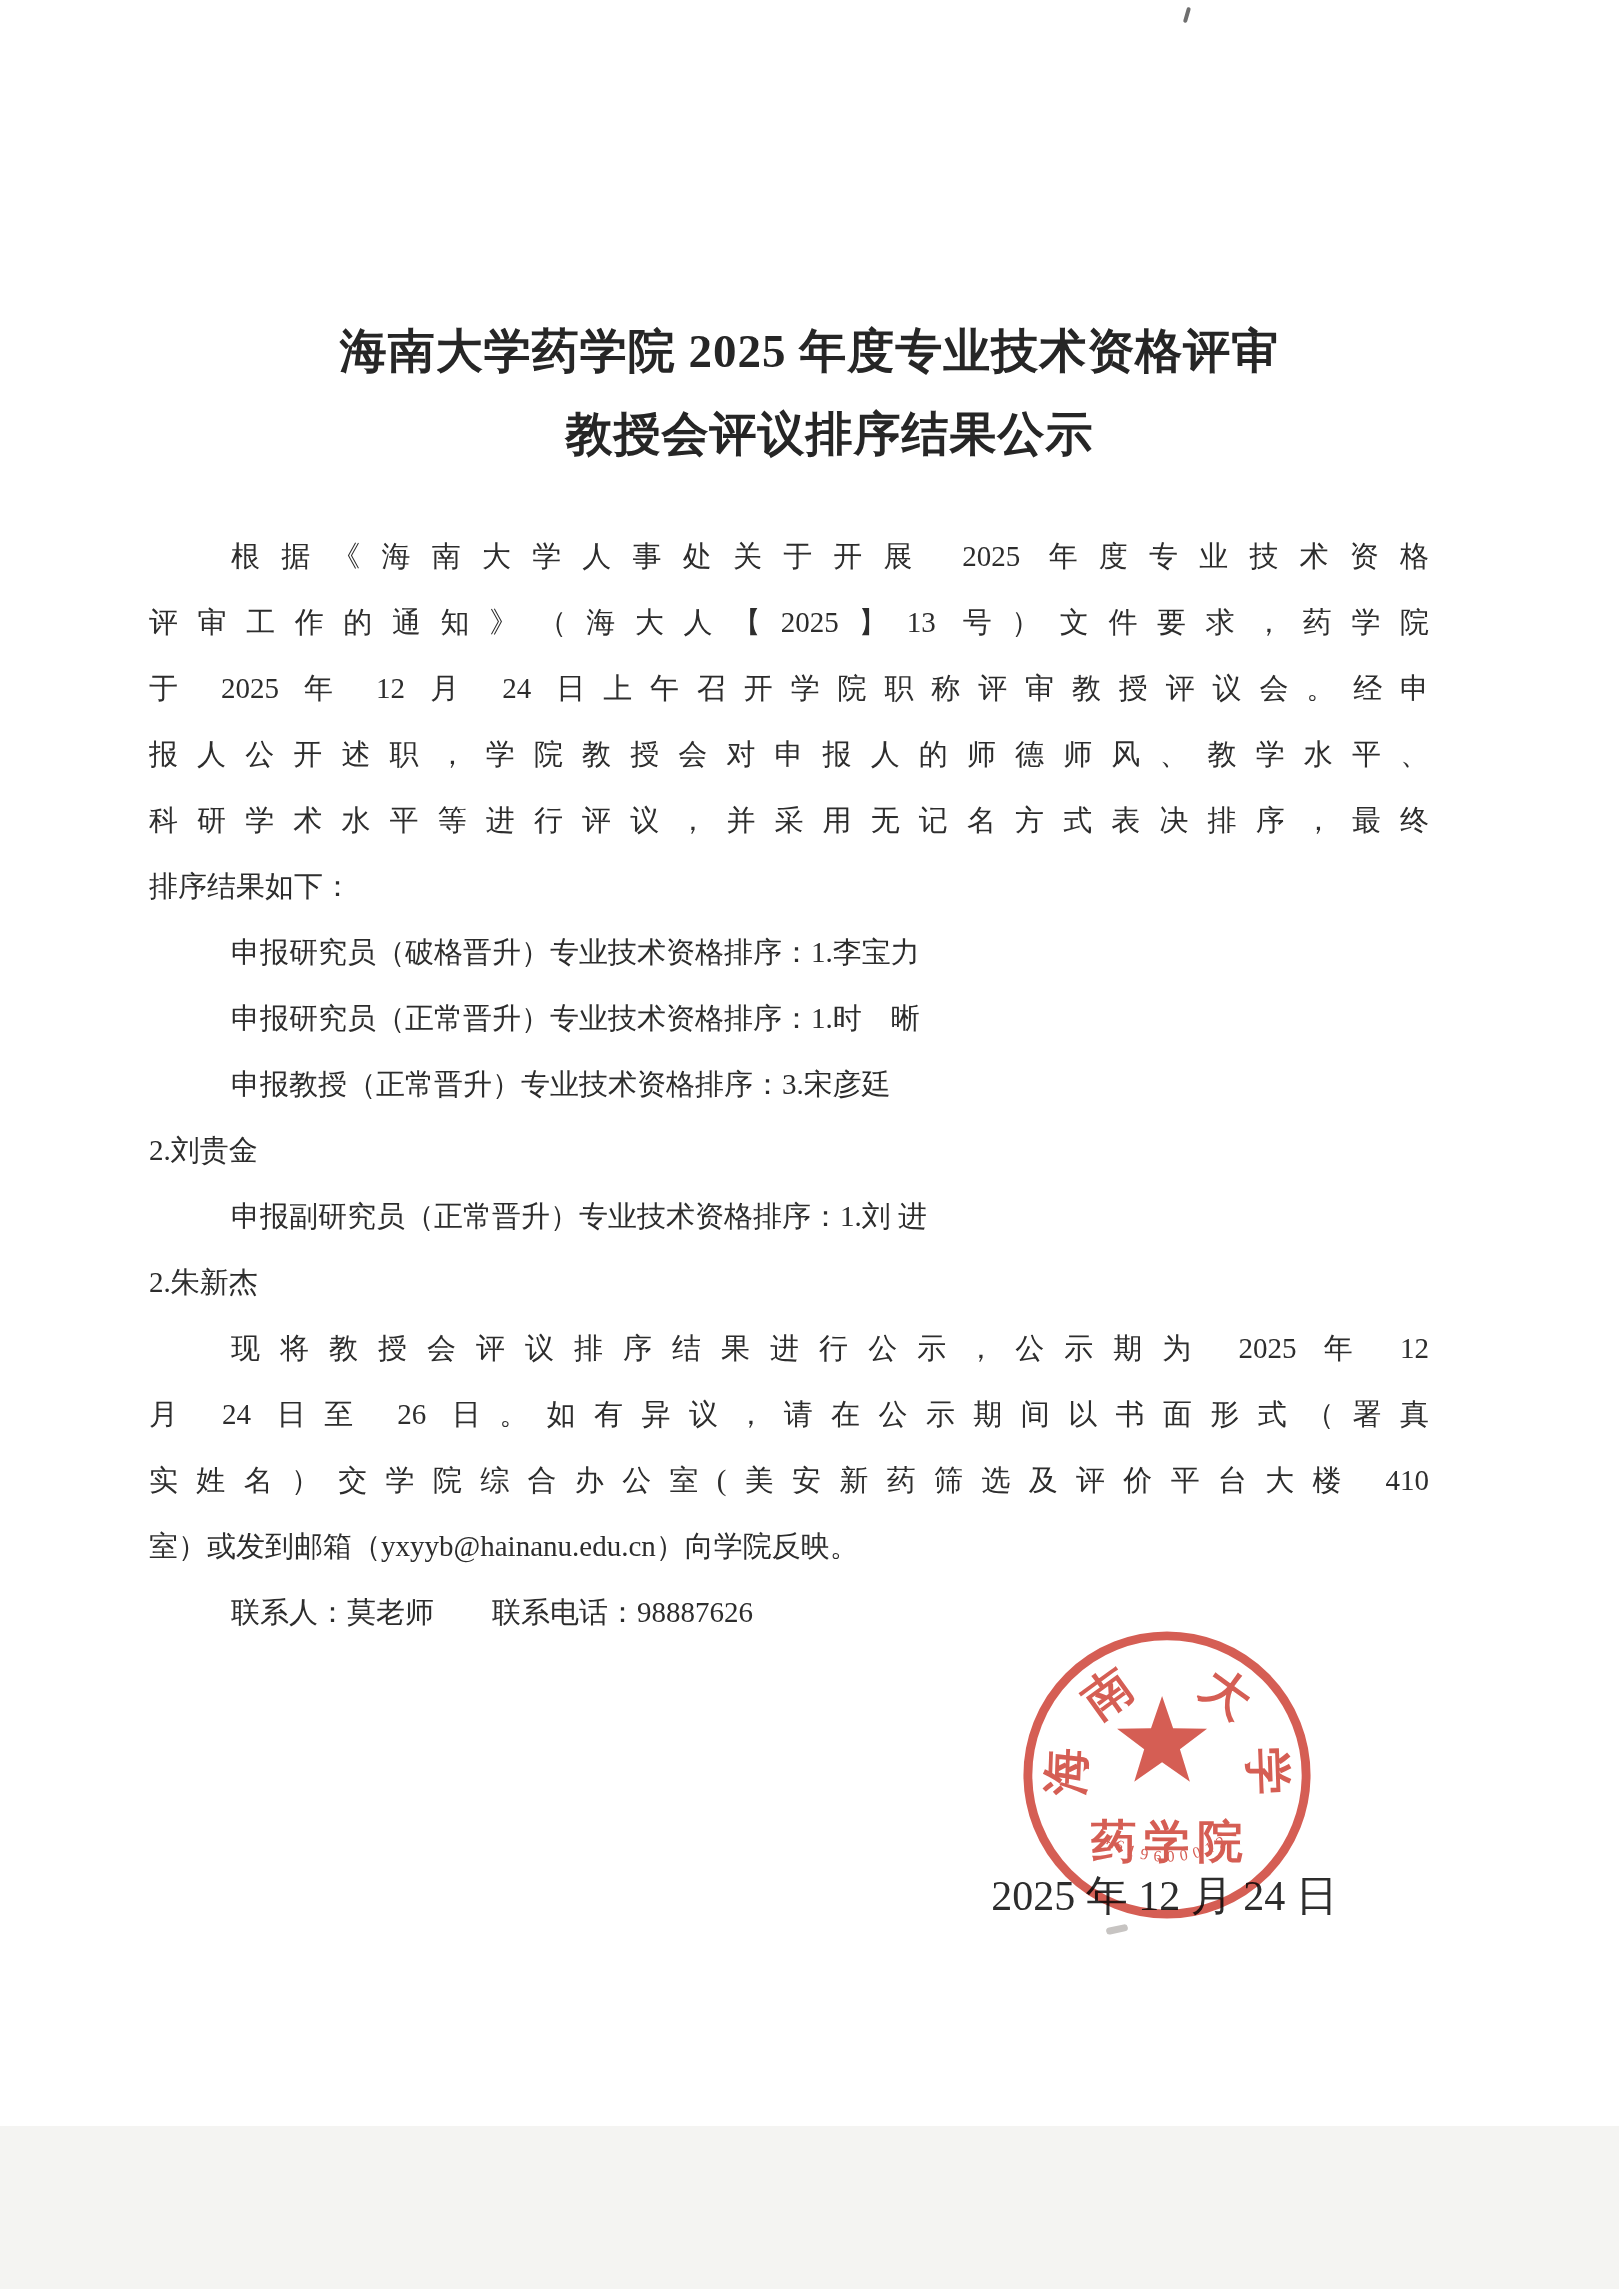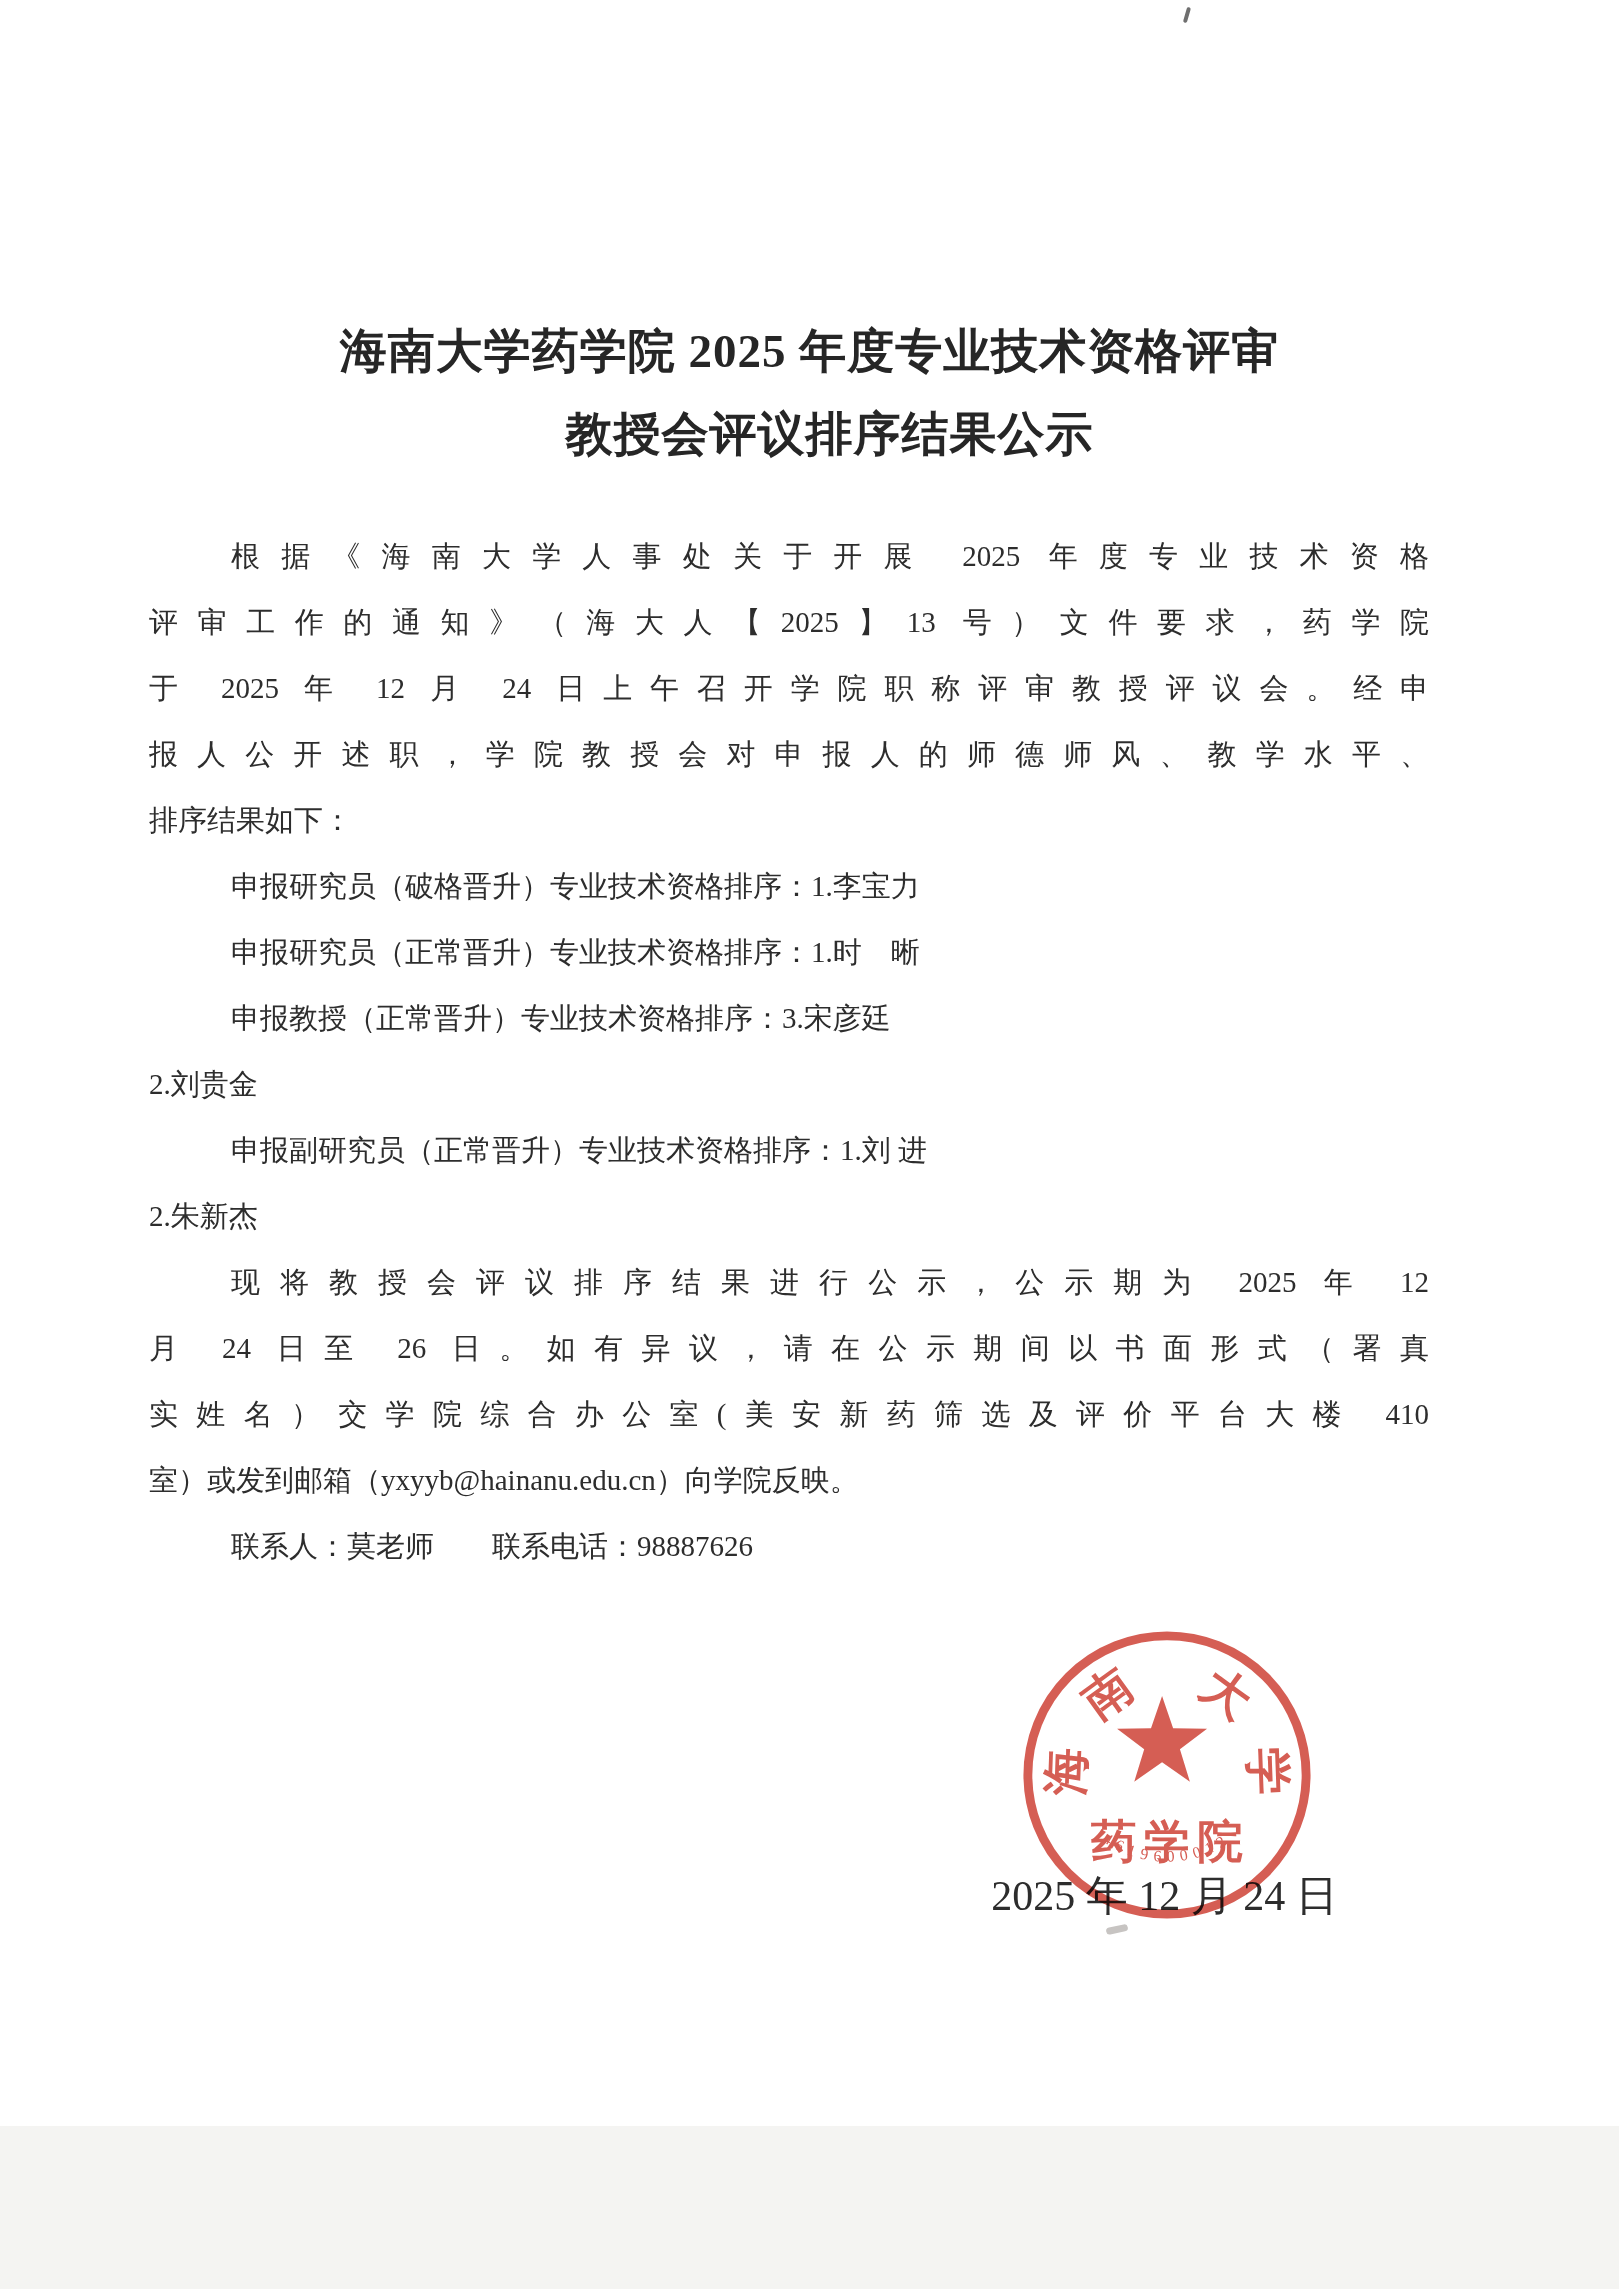--- a/index.html
+++ b/index.html
@@ -75,20 +75,21 @@
   <div class="scan-artifact smudge"></div>
 
   <div class="title-line l1">海南大学药学院 2025 年度专业技术资格评审</div>
   <div class="title-line l2">教授会评议排序结果公示</div>
 
   <div class="doc-body">
     <div class="line indent justify">根据《海南大学人事处关于开展 2025 年度专业技术资格</div>
     <div class="line justify">评审工作的通知》（海大人【2025】13 号）文件要求，药学院</div>
     <div class="line justify">于 2025 年 12 月 24 日上午召开学院职称评审教授评议会。经申</div>
     <div class="line justify">报人公开述职，学院教授会对申报人的师德师风、教学水平、</div>
+    <div class="line justify">科研学术水平等进行评议，并采用无记名方式表决排序，最终</div>
     <div class="line">排序结果如下：</div>
     <div class="line indent">申报研究员（破格晋升）专业技术资格排序：1.李宝力</div>
     <div class="line indent">申报研究员（正常晋升）专业技术资格排序：1.时　晰</div>
     <div class="line indent">申报教授（正常晋升）专业技术资格排序：3.宋彦廷</div>
     <div class="line">2.刘贵金</div>
     <div class="line indent">申报副研究员（正常晋升）专业技术资格排序：1.刘 进</div>
     <div class="line">2.朱新杰</div>
     <div class="line indent justify">现将教授会评议排序结果进行公示，公示期为 2025 年 12</div>
     <div class="line justify">月 24 日至 26 日。如有异议，请在公示期间以书面形式（署真</div>
     <div class="line justify">实姓名）交学院综合办公室(美安新药筛选及评价平台大楼 410</div>

